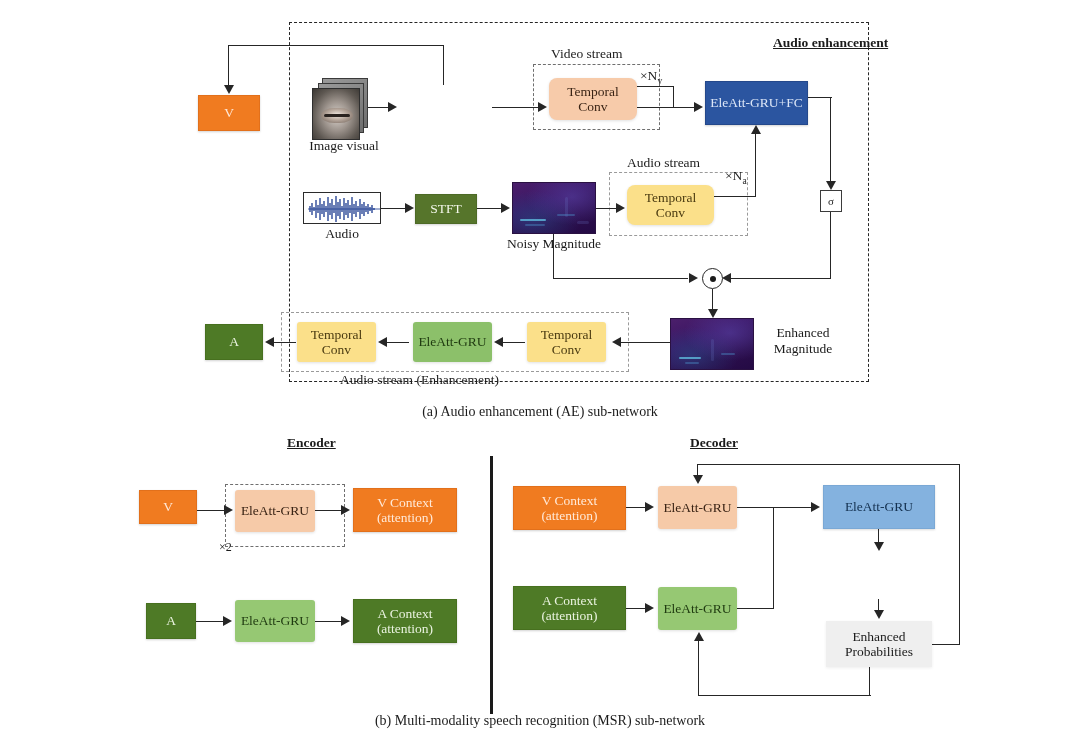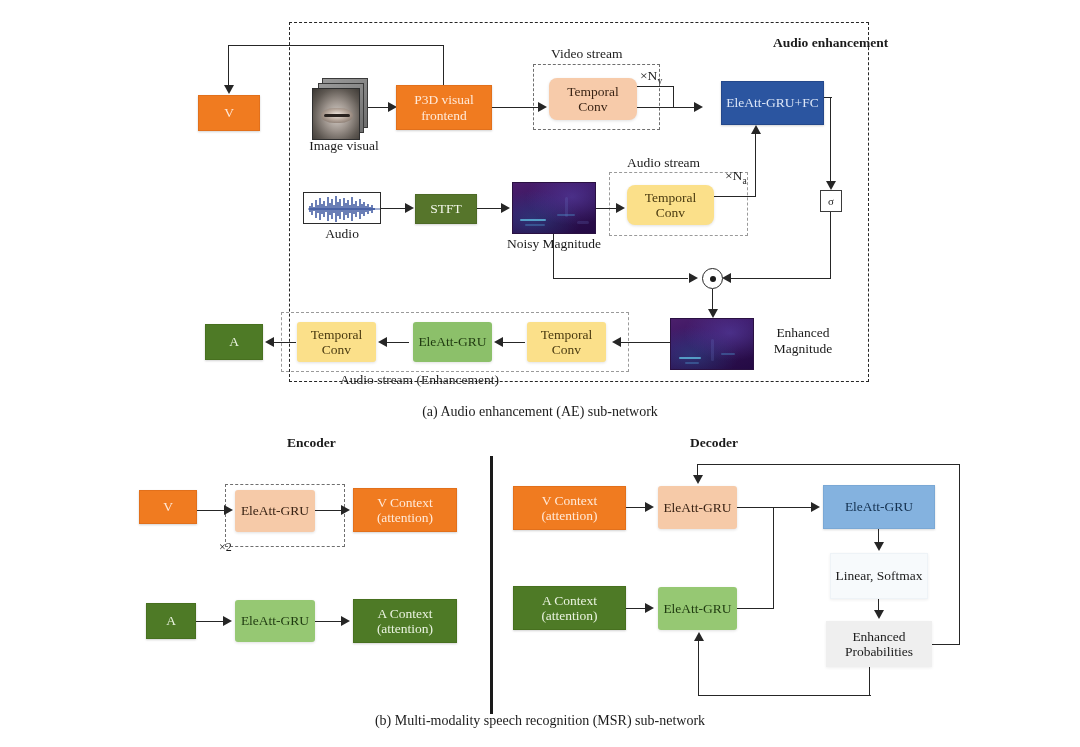--- a/index.html
+++ b/index.html
@@ -23,21 +23,21 @@
     font-size:13.5px;
     z-index:6;
     padding:1px 2px;
   }
   .node .lbl { display:block; width:100%; }
 
   
   .blk-orange   { background:#F07B20; color:#ffe9d8; border:1px solid #e2701b; box-shadow:0 1px 2px rgba(0,0,0,.18); }
   .blk-dgreen   { background:#4E7A26; color:#eaf3e0; border:1px solid #47701f; box-shadow:0 1px 2px rgba(0,0,0,.18); }
   .blk-stft     { background:#56752B; color:#f4f8ec; border:1px solid #4d6a26; box-shadow:0 1px 2px rgba(0,0,0,.18); }
-  .blk-blue     { background:#2B55A0; color:#dce6f7; border:1px solid #24488b; box-shadow:0 1px 2px rgba(0,0,0,.18);margin-left:16px; }
+  .blk-blue     { background:#2B55A0; color:#dce6f7; border:1px solid #24488b; box-shadow:0 1px 2px rgba(0,0,0,.18); }
   .blk-lblue    { background:#84B2DF; color:#13304f; border:1px solid #7aa8d5; box-shadow:0 1px 2px rgba(0,0,0,.15); }
   .blk-peach    { background:#F7CBAA; color:#3a2415; border-radius:8px; box-shadow:0 1px 3px rgba(0,0,0,.12); }
   .blk-peach-sq { background:#F6CAA8; color:#3a2415; border-radius:3px; box-shadow:0 1px 3px rgba(0,0,0,.12); }
   .blk-yellow   { background:#FBE08A; color:#4a3a10; border-radius:8px; box-shadow:0 1px 3px rgba(0,0,0,.12); }
   .blk-yellow-sq{ background:#FBE08A; color:#4a3a10; border-radius:3px; box-shadow:0 1px 3px rgba(0,0,0,.12); }
   .blk-lgreen   { background:#8CC06A; color:#1f3a10; border-radius:3px; box-shadow:0 1px 3px rgba(0,0,0,.12); }
   .blk-lgreen2  { background:#96C873; color:#1f3a10; border-radius:3px; box-shadow:0 1px 3px rgba(0,0,0,.12); }
   .blk-white    { background:#F7FAFC; color:#1b1b1b; border:1px solid #eef3f7; box-shadow:0 1px 3px rgba(0,0,0,.07); }
   .blk-grey     { background:#EFEFEF; color:#1b1b1b; box-shadow:0 1px 3px rgba(0,0,0,.07); }
 
@@ -63,21 +63,21 @@
     border:1.1px dashed #9a9a9a;
     z-index:2;
   }
 
   
   .flabel {
     position:absolute; z-index:8;
     font-size:13.5px; line-height:1.15; text-align:center;
     white-space:nowrap;
   }
-  .flabel.bold { font-weight:bold; }
+  .flabel.bold { font-weight:bold;text-decoration:underline; }
   .flabel.wrap { white-space:normal; }
   .caption {
     position:absolute; z-index:8; text-align:center; font-size:14px;
     width:100%; left:0;
   }
   .sub { font-size:9.5px; vertical-align:sub; }
 
   
   .ln { position:absolute; background:#262626; z-index:4; }
   .lnh { height:1.4px; }
@@ -160,23 +160,20 @@
   <div class="framestack" style="left:312px; top:78px; width:58px; height:66px;">
     <div class="sheet" style="left:10px; top:0px;"></div>
     <div class="sheet" style="left:6px; top:5px;"></div>
     <div class="front">
       <div class="lip-outer"></div>
       <div class="lip-line"></div>
     </div>
   </div>
   <div class="flabel" style="left:300px; top:138px; width:88px;">Image visual</div>
 
-  <div class="node blk-orange" style="left:396px; top:85px; width:96px; height:45px;">
-    <span class="lbl">P3D visual frontend</span>
-  </div>
 
   <div class="ln lnh" style="left:364px; top:107px; width:26px;"></div>
   <div class="arw arw-r" style="left:388px; top:102px;"></div>
 
   <div class="dashed-inner" style="left:533px; top:64px; width:127px; height:66px;"></div>
   <div class="flabel" style="left:551px; top:46px;">Video stream</div>
   <div class="node blk-peach" style="left:549px; top:78px; width:88px; height:42px;">
     <span class="lbl">Temporal Conv</span>
   </div>
 
@@ -388,23 +385,20 @@
   <div class="node blk-lblue" style="left:823px; top:485px; width:112px; height:44px;">
     <span class="lbl">EleAtt-GRU</span>
   </div>
 
   <div class="ln lnh" style="left:737px; top:507px; width:76px;"></div>
   <div class="arw arw-r" style="left:811px; top:502px;"></div>
 
   <div class="ln lnh" style="left:737px; top:608px; width:37px;"></div>
   <div class="ln lnv" style="left:773px; top:507px; height:102px;"></div>
 
-  <div class="node blk-white" style="left:830px; top:553px; width:98px; height:46px;">
-    <span class="lbl">Linear, Softmax</span>
-  </div>
   <div class="ln lnv" style="left:878px; top:529px; height:14px;"></div>
   <div class="arw arw-d" style="left:874px; top:542px;"></div>
 
   <div class="node blk-grey" style="left:826px; top:621px; width:106px; height:46px;">
     <span class="lbl">Enhanced Probabilities</span>
   </div>
   <div class="ln lnv" style="left:878px; top:599px; height:12px;"></div>
   <div class="arw arw-d" style="left:874px; top:610px;"></div>
 
   <div class="ln lnv" style="left:869px; top:667px; height:29px;"></div>

